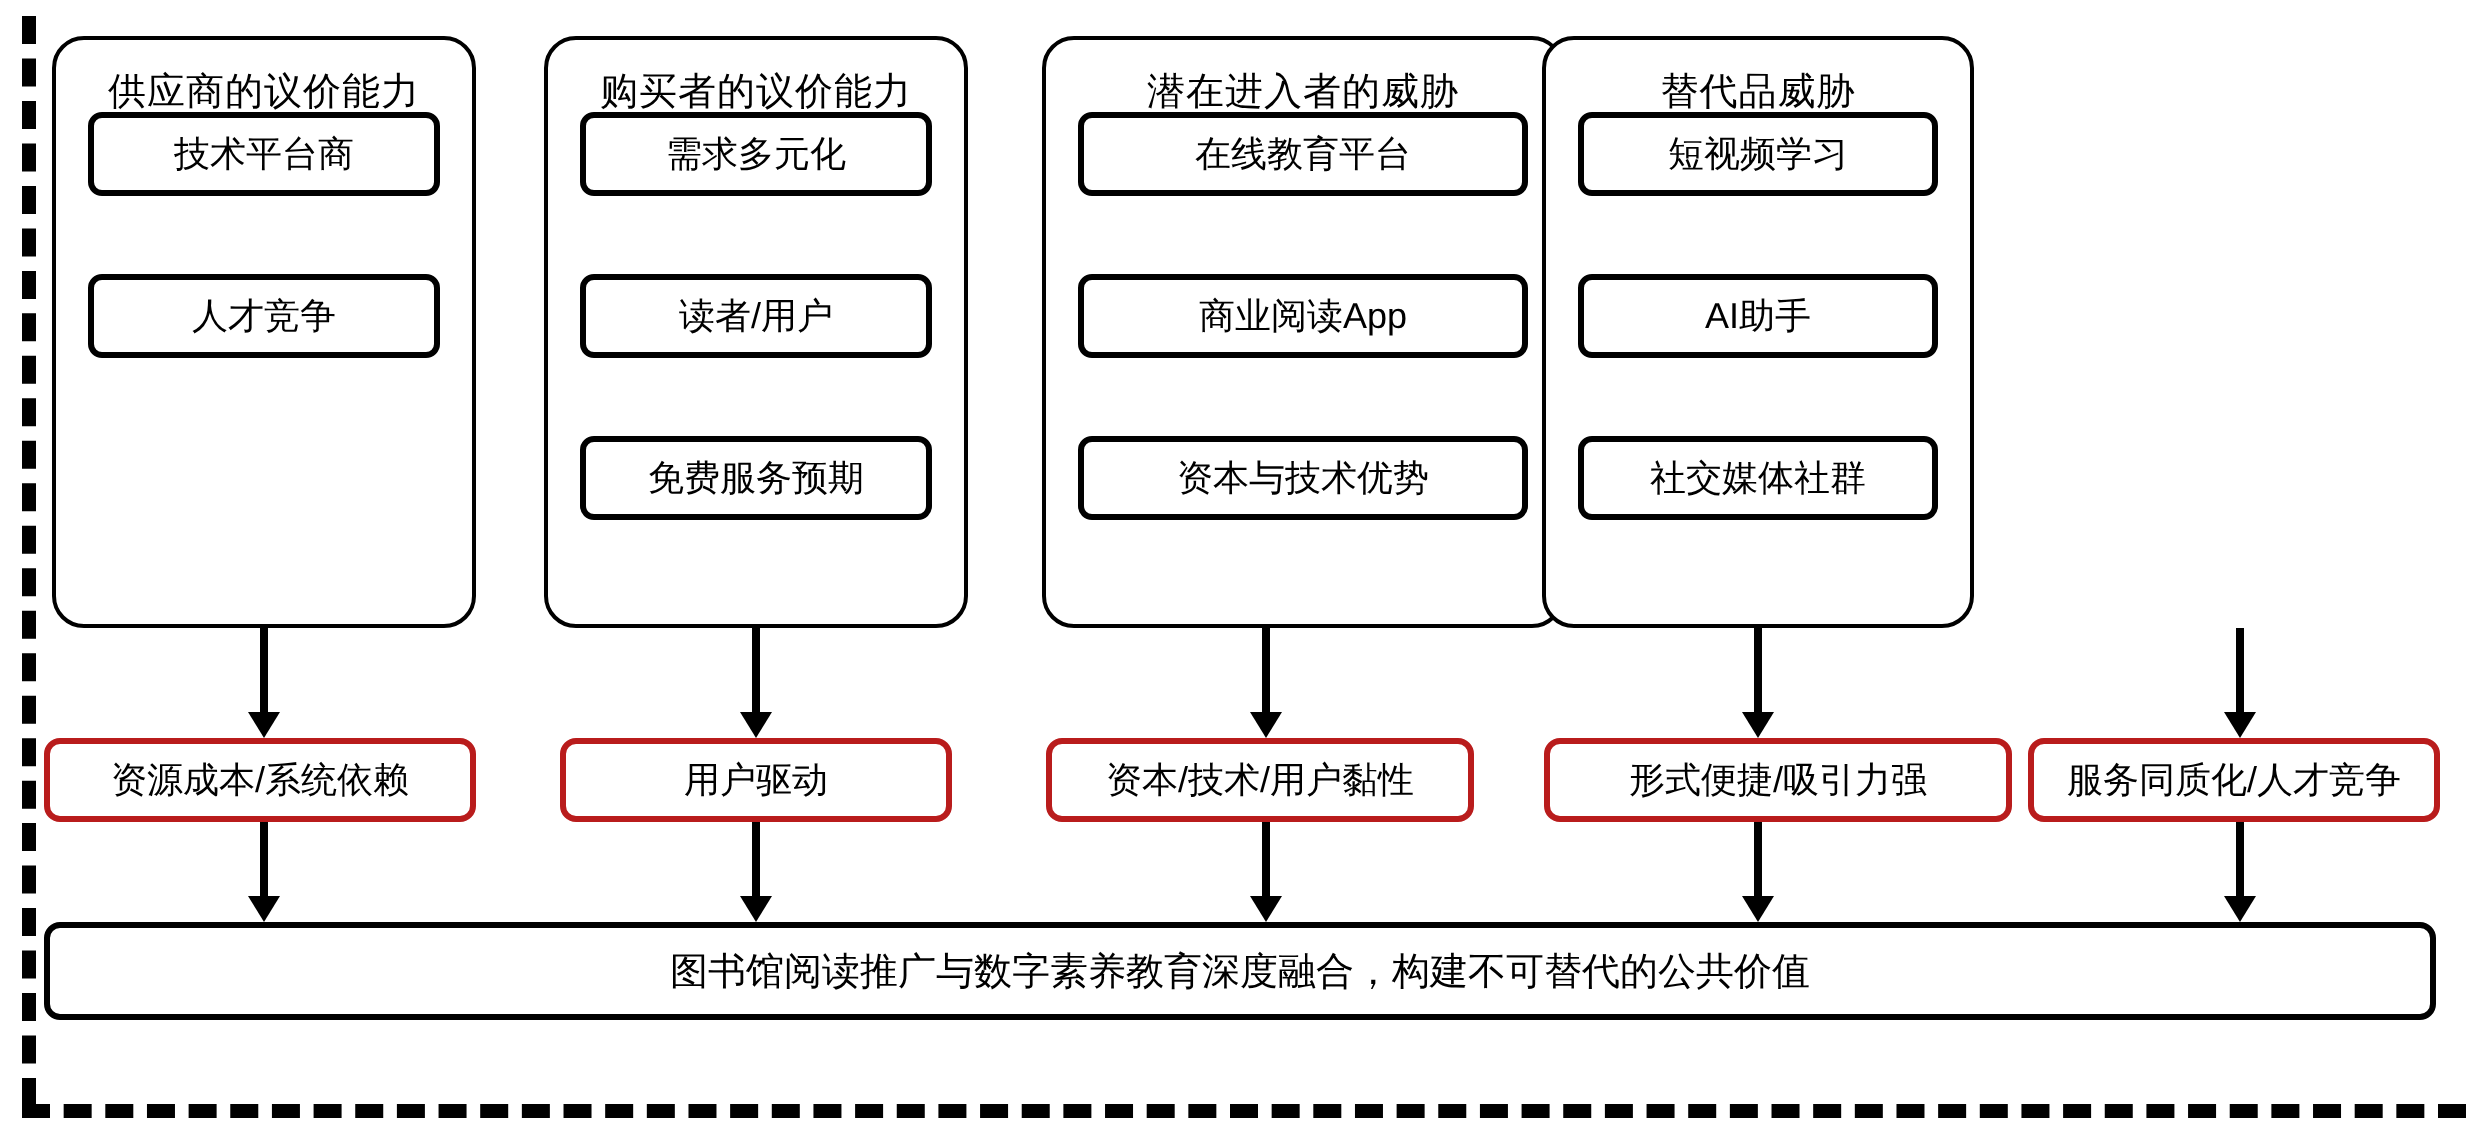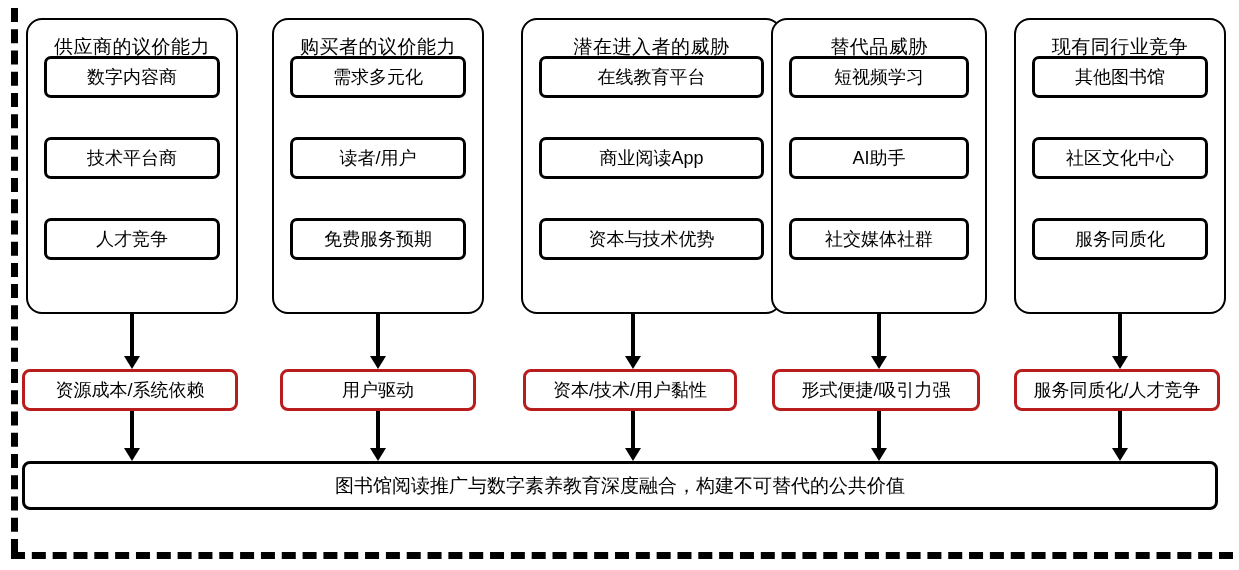--- a/index.html
+++ b/index.html
@@ -144,21 +144,20 @@
 <body>
 
 <div id="canvas">
 
   <div class="frame-left"></div>
   <div class="frame-bottom"></div>
 
   <div class="col" style="left:26px; width:212px;">
     <div class="col-title">供应商的议价能力</div>
     <div class="col-items">
-      <div class="item-box">数字内容商</div>
       <div class="item-box">技术平台商</div>
       <div class="item-box">人才竞争</div>
     </div>
   </div>
 
   <div class="col" style="left:272px; width:212px;">
     <div class="col-title">购买者的议价能力</div>
     <div class="col-items">
       <div class="item-box">需求多元化</div>
       <div class="item-box">读者/用户</div>
@@ -177,28 +176,20 @@
 
   <div class="col" style="left:771px; width:216px;">
     <div class="col-title">替代品威胁</div>
     <div class="col-items">
       <div class="item-box">短视频学习</div>
       <div class="item-box">AI助手</div>
       <div class="item-box">社交媒体社群</div>
     </div>
   </div>
 
-  <div class="col" style="left:1014px; width:212px;">
-    <div class="col-title">现有同行业竞争</div>
-    <div class="col-items">
-      <div class="item-box">其他图书馆</div>
-      <div class="item-box">社区文化中心</div>
-      <div class="item-box">服务同质化</div>
-    </div>
-  </div>
 
   <div class="arrow" style="left:124px; top:314px; height:55px;">
     <div class="shaft" style="height:42px;"></div>
       <div class="head" style="top:42px;"></div>
   </div>
   <div class="arrow" style="left:370px; top:314px; height:55px;">
     <div class="shaft" style="height:42px;"></div>
       <div class="head" style="top:42px;"></div>
   </div>
   <div class="arrow" style="left:625px; top:314px; height:55px;">
@@ -210,21 +201,21 @@
       <div class="head" style="top:42px;"></div>
   </div>
   <div class="arrow" style="left:1112px; top:314px; height:55px;">
     <div class="shaft" style="height:42px;"></div>
       <div class="head" style="top:42px;"></div>
   </div>
 
   <div class="outcome" style="left:22px; width:216px;">资源成本/系统依赖</div>
   <div class="outcome" style="left:280px; width:196px;">用户驱动</div>
   <div class="outcome" style="left:523px; width:214px;">资本/技术/用户黏性</div>
-  <div class="outcome" style="left:772px; width:208px;">形式便捷/吸引力强</div>
+  <div class="outcome" style="left:772px; width:234px;">形式便捷/吸引力强</div>
   <div class="outcome" style="left:1014px; width:206px;">服务同质化/人才竞争</div>
 
   <div class="arrow" style="left:124px; top:411px; height:50px;">
     <div class="shaft" style="height:37px;"></div>
       <div class="head" style="top:37px;"></div>
   </div>
   <div class="arrow" style="left:370px; top:411px; height:50px;">
     <div class="shaft" style="height:37px;"></div>
       <div class="head" style="top:37px;"></div>
   </div>

